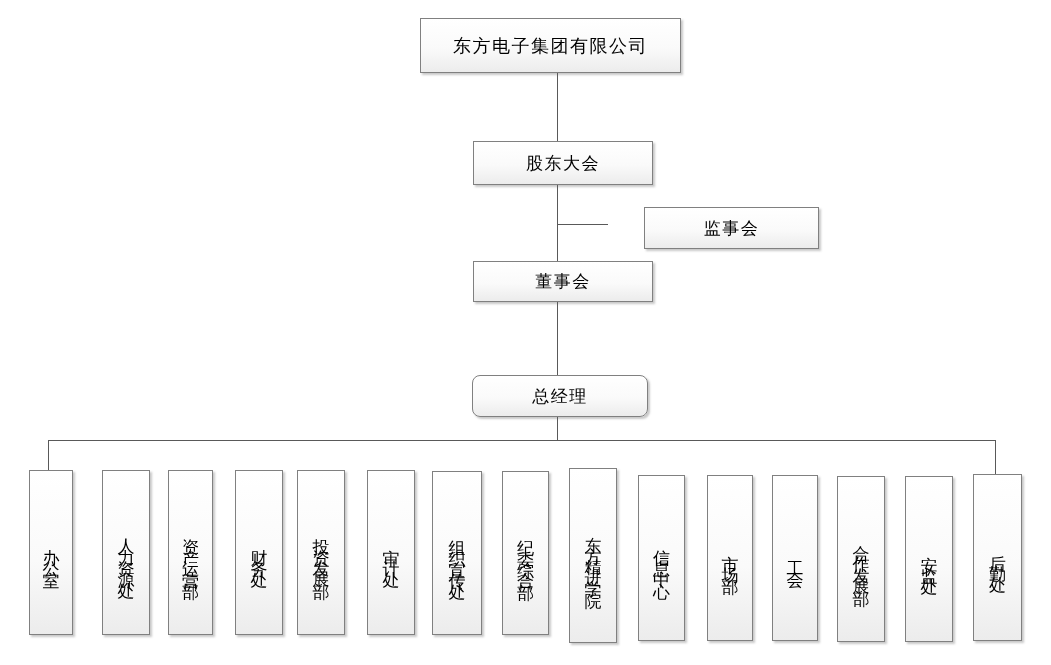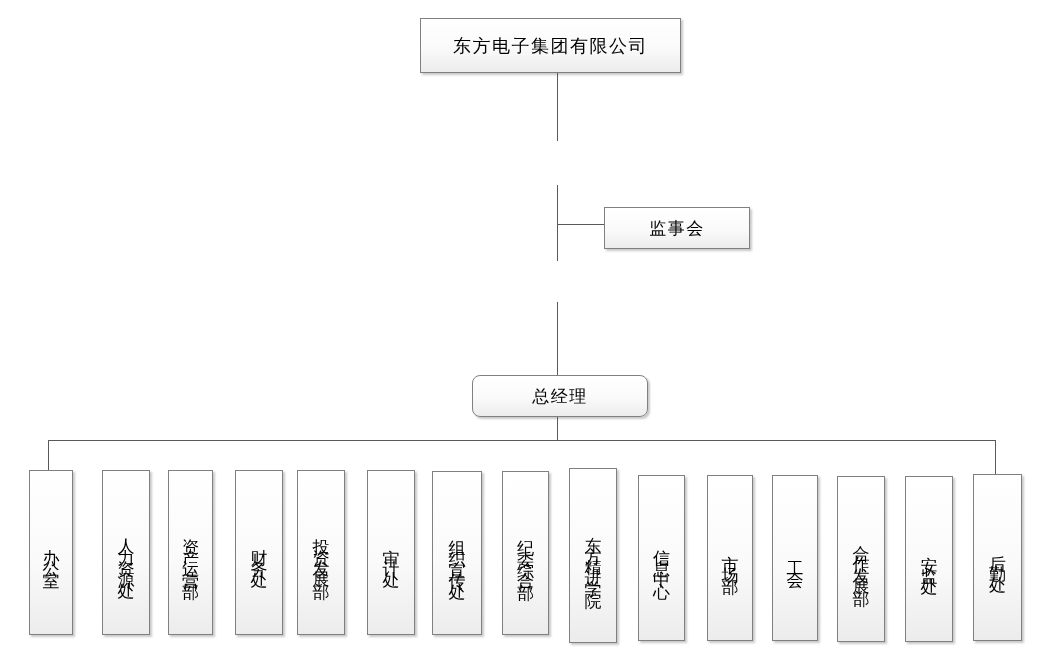--- a/index.html
+++ b/index.html
@@ -19,21 +19,21 @@
   .node.h { letter-spacing:1.5px; white-space:nowrap; }
   .vtext {
     writing-mode:vertical-lr; text-orientation:upright;
     line-height:1; font-size:17px; letter-spacing:11px;
   }
   .line { position:absolute; background:#595959; }
 
   
   .n-company      { left:420px; top:18px;  width:261px; height:55px; font-size:18px; }
   .n-shareholders { left:473px; top:141px; width:180px; height:44px; }
-  .n-supervisory  { left:604px; top:207px; width:146px; height:42px; }
+  .n-supervisory  { left:644px; top:207px; width:175px; height:42px; }
   .n-board        { left:473px; top:261px; width:180px; height:41px; }
   .n-gm           { left:472px; top:375px; width:176px; height:42px;border-radius:8px; }
 
   
   .l-company-sh   { left:557px; top:73px;  width:1px;  height:68px; }
   .l-sh-board     { left:557px; top:185px; width:1px;  height:76px; }
   .l-supervisory  { left:558px; top:224px; width:50px; height:1px;  }
   .l-board-gm     { left:557px; top:302px; width:1px;  height:73px; }
   .l-gm-bus       { left:557px; top:417px; width:1px;  height:23px; }
   .l-bus          { left:48px;  top:440px; width:948px; height:1px; }
@@ -66,23 +66,25 @@
   <div class="line l-sh-board"></div>
   <div class="line l-supervisory"></div>
   <div class="line l-board-gm"></div>
   <div class="line l-gm-bus"></div>
   <div class="line l-bus"></div>
   <div class="line l-drop-left"></div>
   <div class="line l-drop-right"></div>
 
   <div class="node h n-company">东方电子集团有限公司</div>
 
+  <div class="node h n-shareholders">股东大会</div>
 
   <div class="node h n-supervisory">监事会</div>
 
+  <div class="node h n-board">董事会</div>
 
   <div class="node h n-gm">总经理</div>
 
   <div class="node d0">
     <span class="vtext">办公室</span>
   </div>
   <div class="node d1">
     <span class="vtext">人力资源处</span>
   </div>
   <div class="node d2">

